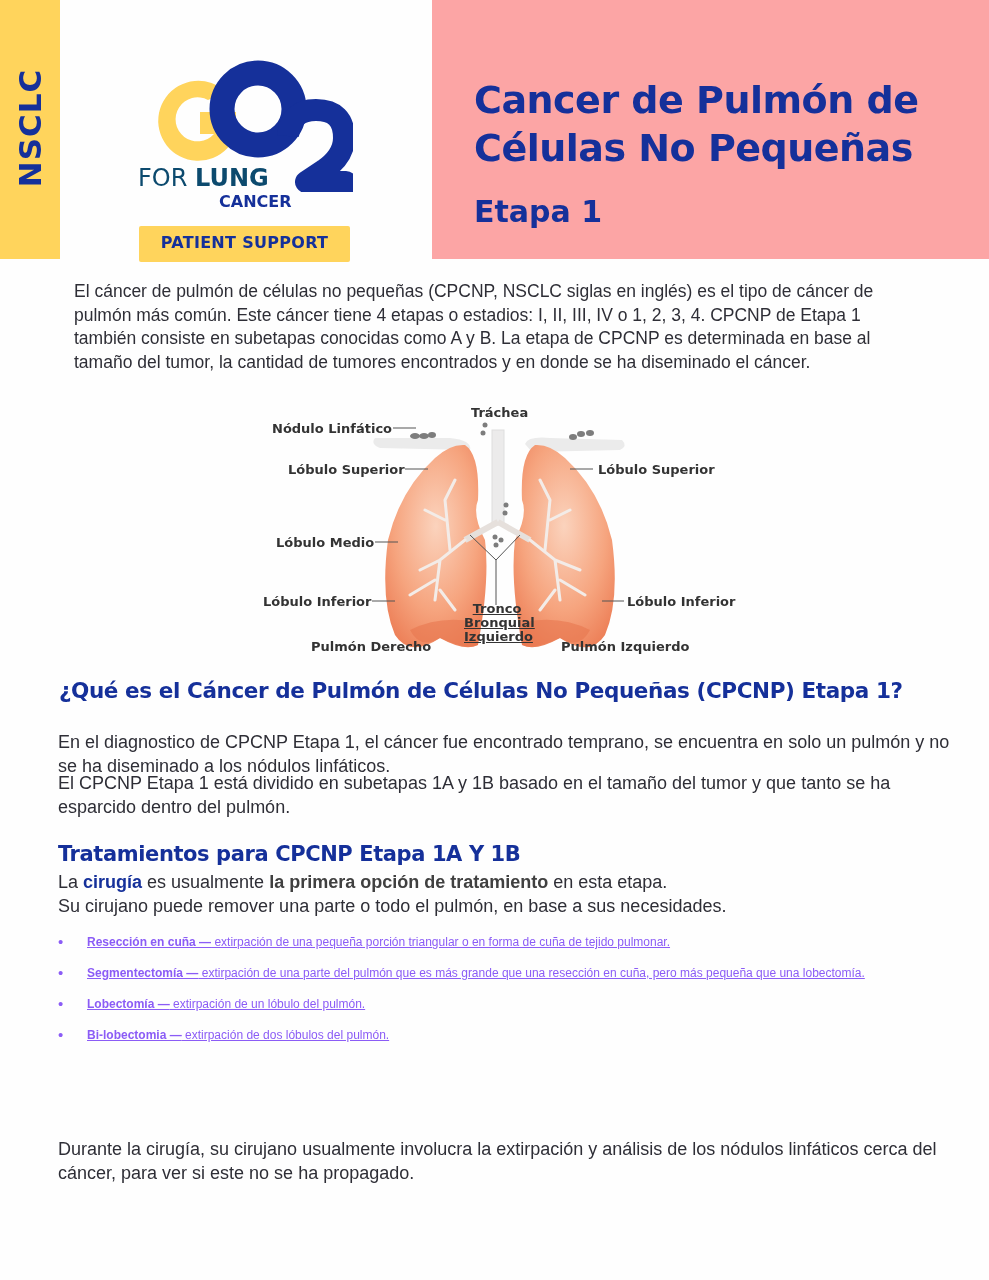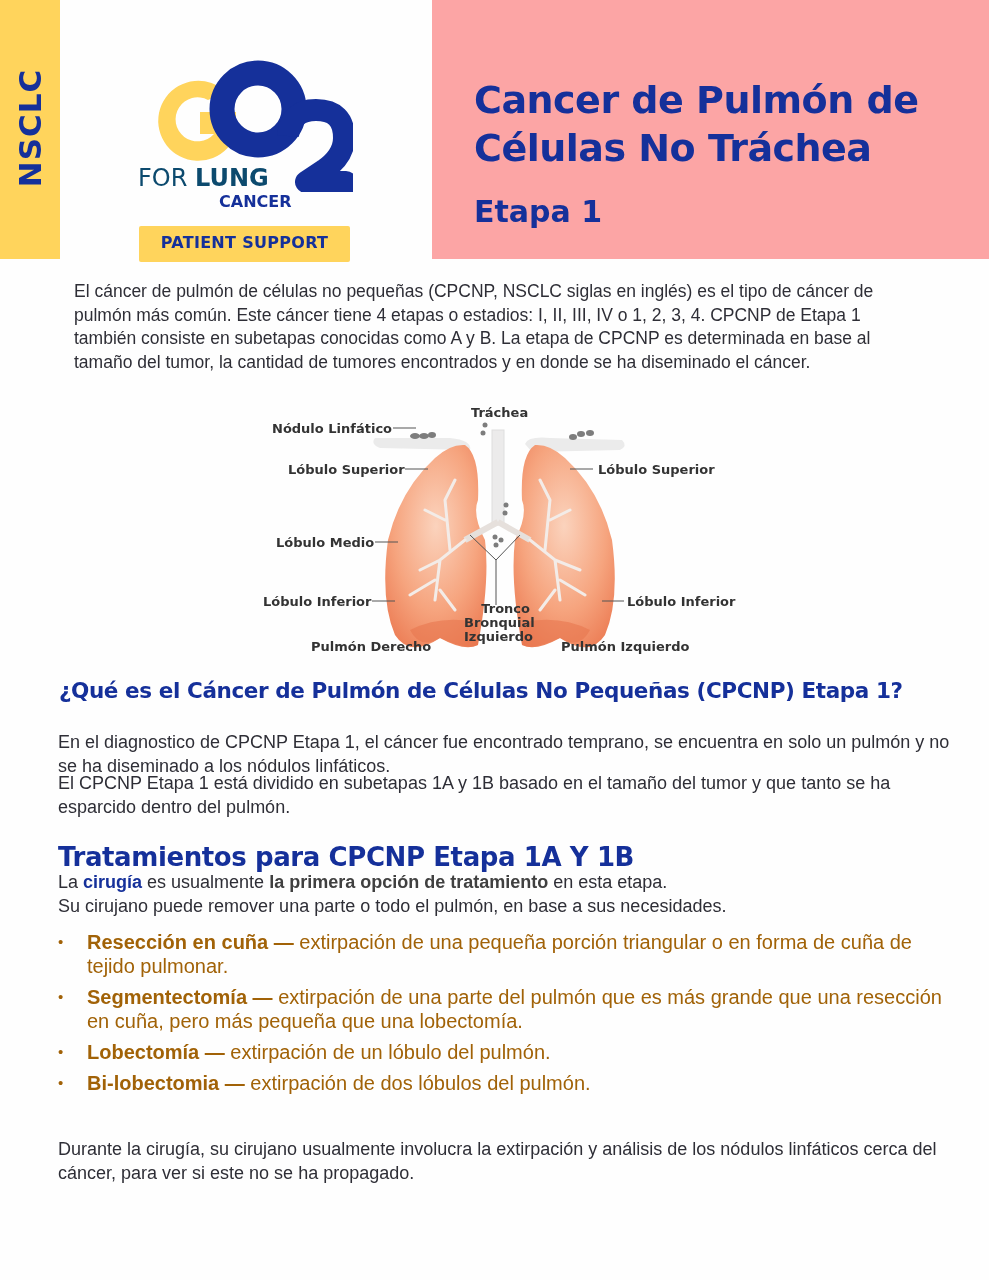--- a/index.html
+++ b/index.html
@@ -27,21 +27,21 @@
   .diagram { position: absolute; left: 250px; top: 400px; width: 500px; height: 262px; }
   .diagram svg { position: absolute; left: 0; top: 0; }
   .dlabel { position: absolute; font-family: "DejaVu Sans", sans-serif; font-weight: bold; font-size: 13px; color: #333; white-space: nowrap; }
 
   .h2 { position: absolute; font-family: "DejaVu Sans", sans-serif; font-weight: bold; color: #15309a; letter-spacing: -0.4px; }
   .para { position: absolute; font-size: 18px; line-height: 24px; color: #2e2e36; }
   .para b { font-weight: bold; color: #404040; }
   .para .hl { font-weight: bold; color: #15309a; }
 
   .bullets { position: absolute; left: 58px; top: 930px; width: 900px; list-style: none; }
-  .bullets li { position: relative; padding-left: 29px; font-size: 20px; line-height: 24px; color: #a16207; margin-bottom: 7px; }
+  .bullets li { position: relative; padding-left: 29px; font-size: 12px; line-height: 24px; color: #8b5cf6; margin-bottom: 7px; text-decoration: underline; }
   .bullets li::before { content: "•"; position: absolute; left: 0; top: 0; font-size: 15px; }
   .bullets li b { font-weight: bold; }
 </style>
 </head>
 <body>
 
 <div class="side-tab">
   <span>NSCLC</span>
 </div>
 
@@ -55,21 +55,21 @@
     <path d="M150 84 Q 152 58 178 58 Q 206 58 206 86 Q 206 104 186 118 L168 130 L208 130 L208 148" fill="none" stroke="#15309a" stroke-width="22" stroke-linejoin="round"></path>
   </svg>
   <div class="logo-for"><span>FOR </span><b>LUNG</b></div>
   <div class="logo-cancer">CANCER</div>
   <div class="logo-ps">PATIENT SUPPORT</div>
 </div>
 
 <div class="title-block">
   <div class="title-main">
     <div>Cancer de Pulmón de</div>
-    <div>Células No Tráchea</div>
+    <div>Células No Pequeñas</div>
   </div>
   <div class="title-sub">Etapa 1</div>
 </div>
 
 <p class="intro">El cáncer de pulmón de células no pequeñas (CPCNP, NSCLC siglas en inglés) es el tipo de cáncer de pulmón más común. Este cáncer tiene 4 etapas o estadios: I, II, III, IV o 1, 2, 3, 4. CPCNP de Etapa 1 también consiste en subetapas conocidas como A y B. La etapa de CPCNP es determinada en base al tamaño del tumor, la cantidad de tumores encontrados y en donde se ha diseminado el cáncer.</p>
 
 <div class="diagram">
   <svg width="500" height="262" viewBox="0 0 500 262">
     <defs>
       <radialGradient id="lg" cx="50%" cy="40%" r="70%">
@@ -122,34 +122,34 @@
       <path d="M220 135 L246 160 L270 135 M246 160 L246 205"></path>
     </g>
   </svg>
   <div class="dlabel" style="left:221px;top:5px;">Tráchea</div>
   <div class="dlabel" style="left:22px;top:21px;">Nódulo Linfático</div>
   <div class="dlabel" style="left:38px;top:62px;">Lóbulo Superior</div>
   <div class="dlabel" style="left:348px;top:62px;">Lóbulo Superior</div>
   <div class="dlabel" style="left:26px;top:135px;">Lóbulo Medio</div>
   <div class="dlabel" style="left:13px;top:194px;">Lóbulo Inferior</div>
   <div class="dlabel" style="left:377px;top:194px;">Lóbulo Inferior</div>
-  <div class="dlabel" style="left:214px;top:202px;text-align:right;line-height:14px;width:66px;">
+  <div class="dlabel" style="left:214px;top:202px;text-align:center;line-height:14px;width:66px;text-decoration:underline;">
     <div>Tronco</div>
     <div>Bronquial</div>
     <div>Izquierdo</div>
   </div>
   <div class="dlabel" style="left:61px;top:239px;">Pulmón Derecho</div>
   <div class="dlabel" style="left:311px;top:239px;">Pulmón Izquierdo</div>
 </div>
 
 <h2 class="h2" style="left:59px;top:678px;font-size:21.5px;">¿Qué es el Cáncer de Pulmón de Células No Pequeñas (CPCNP) Etapa 1?</h2>
 <p class="para" style="left:58px;top:710px;width:900px;margin-top:20px;">En el diagnostico de CPCNP Etapa 1, el cáncer fue encontrado temprano, se encuentra en solo un pulmón y no se ha diseminado a los nódulos linfáticos.</p>
 <p class="para" style="left:58px;top:771px;width:900px;">El CPCNP Etapa 1 está dividido en subetapas 1A y 1B basado en el tamaño del tumor y que tanto se ha esparcido dentro del pulmón.</p>
 
-<h2 class="h2" style="left:58px;top:842px;font-size:26px;">Tratamientos para CPCNP Etapa 1A Y 1B</h2>
+<h2 class="h2" style="left:58px;top:842px;font-size:21px;">Tratamientos para CPCNP Etapa 1A Y 1B</h2>
 <p class="para" style="left:58px;top:870px;width:900px;">
   <span>La </span><span class="hl">cirugía</span><span> es usualmente </span><b>la primera opción de tratamiento</b><span> en esta etapa.</span><br>
   <span>Su cirujano puede remover una parte o todo el pulmón, en base a sus necesidades.</span>
 </p>
 
 <ul class="bullets">
   <li><b>Resección en cuña —</b><span> extirpación de una pequeña porción triangular o en forma de cuña de tejido pulmonar.</span></li>
   <li><b>Segmentectomía —</b><span> extirpación de una parte del pulmón que es más grande que una resección en cuña, pero más pequeña que una lobectomía.</span></li>
   <li><b>Lobectomía —</b><span> extirpación de un lóbulo del pulmón.</span></li>
   <li><b>Bi-lobectomia  —</b><span>  extirpación de dos lóbulos del pulmón.</span></li>

